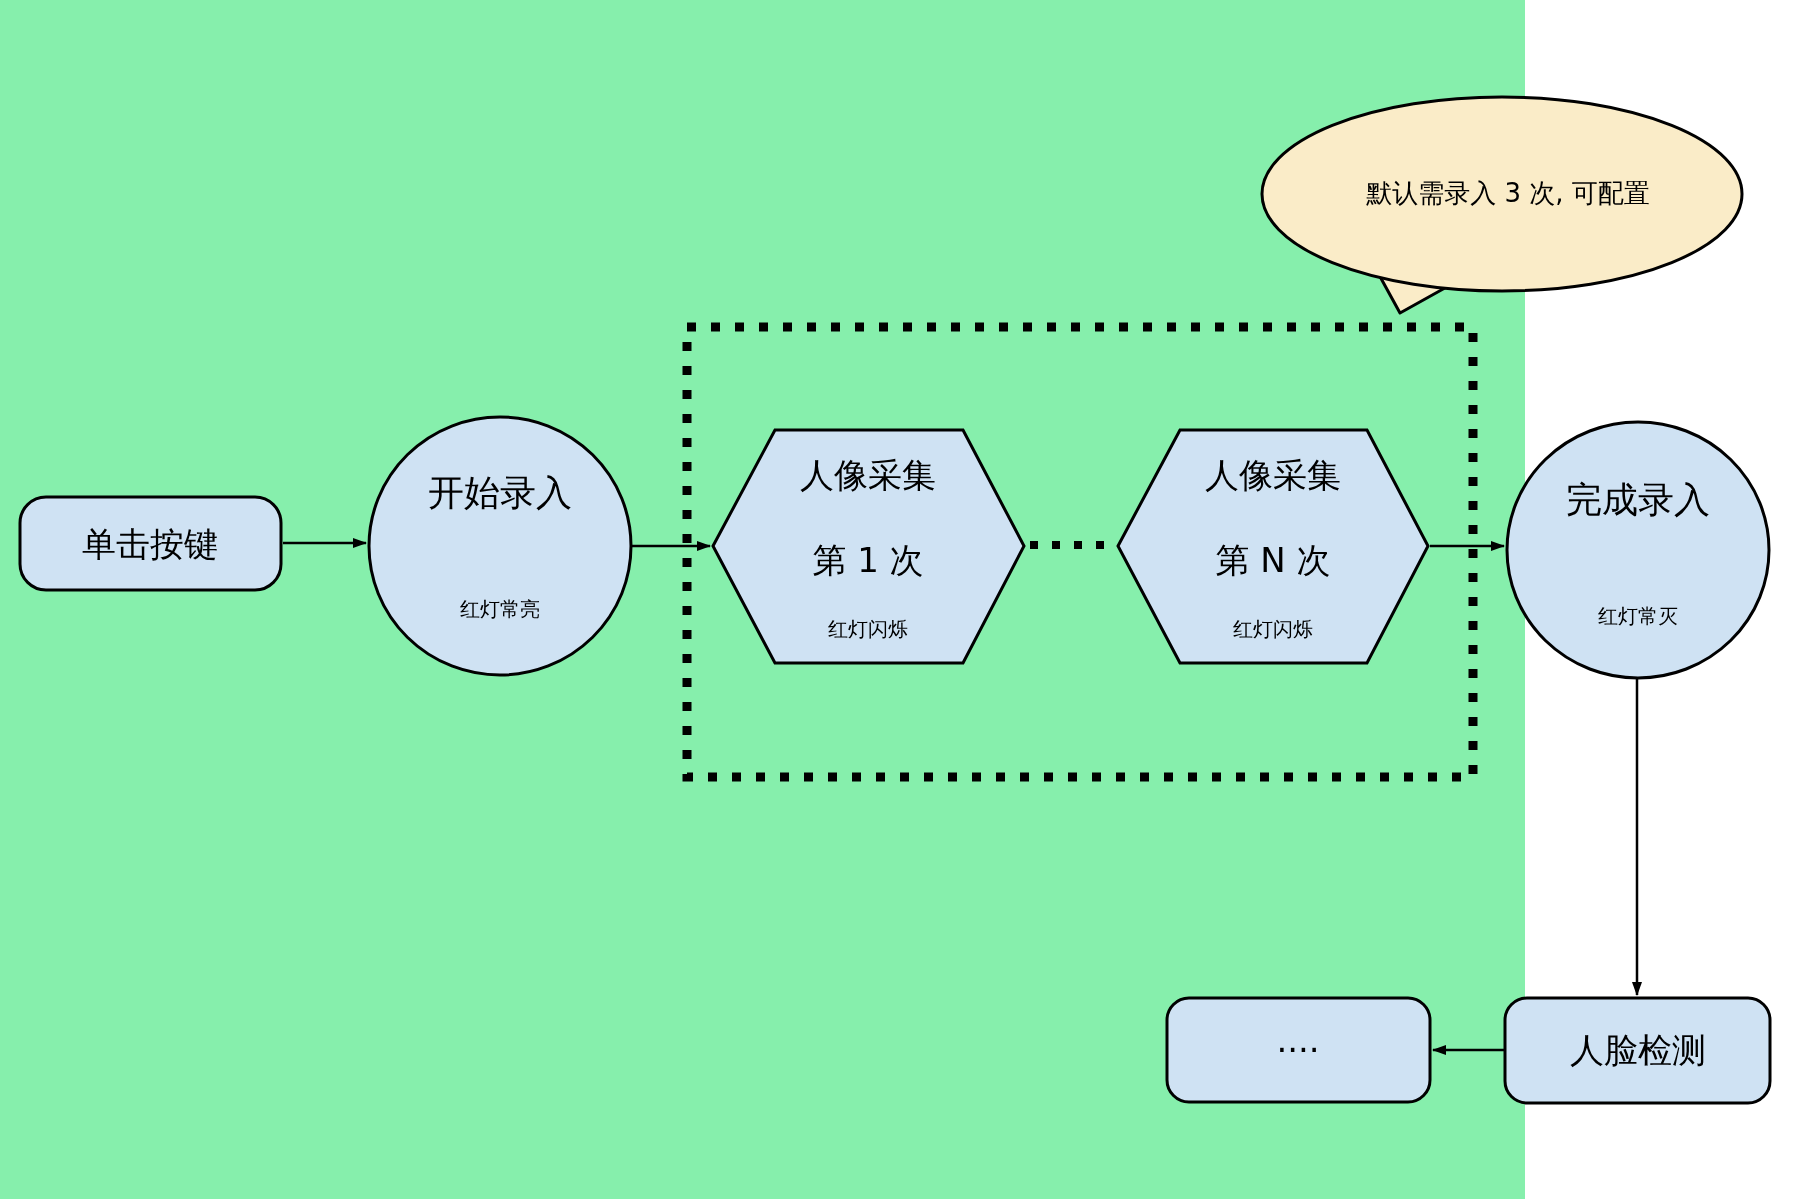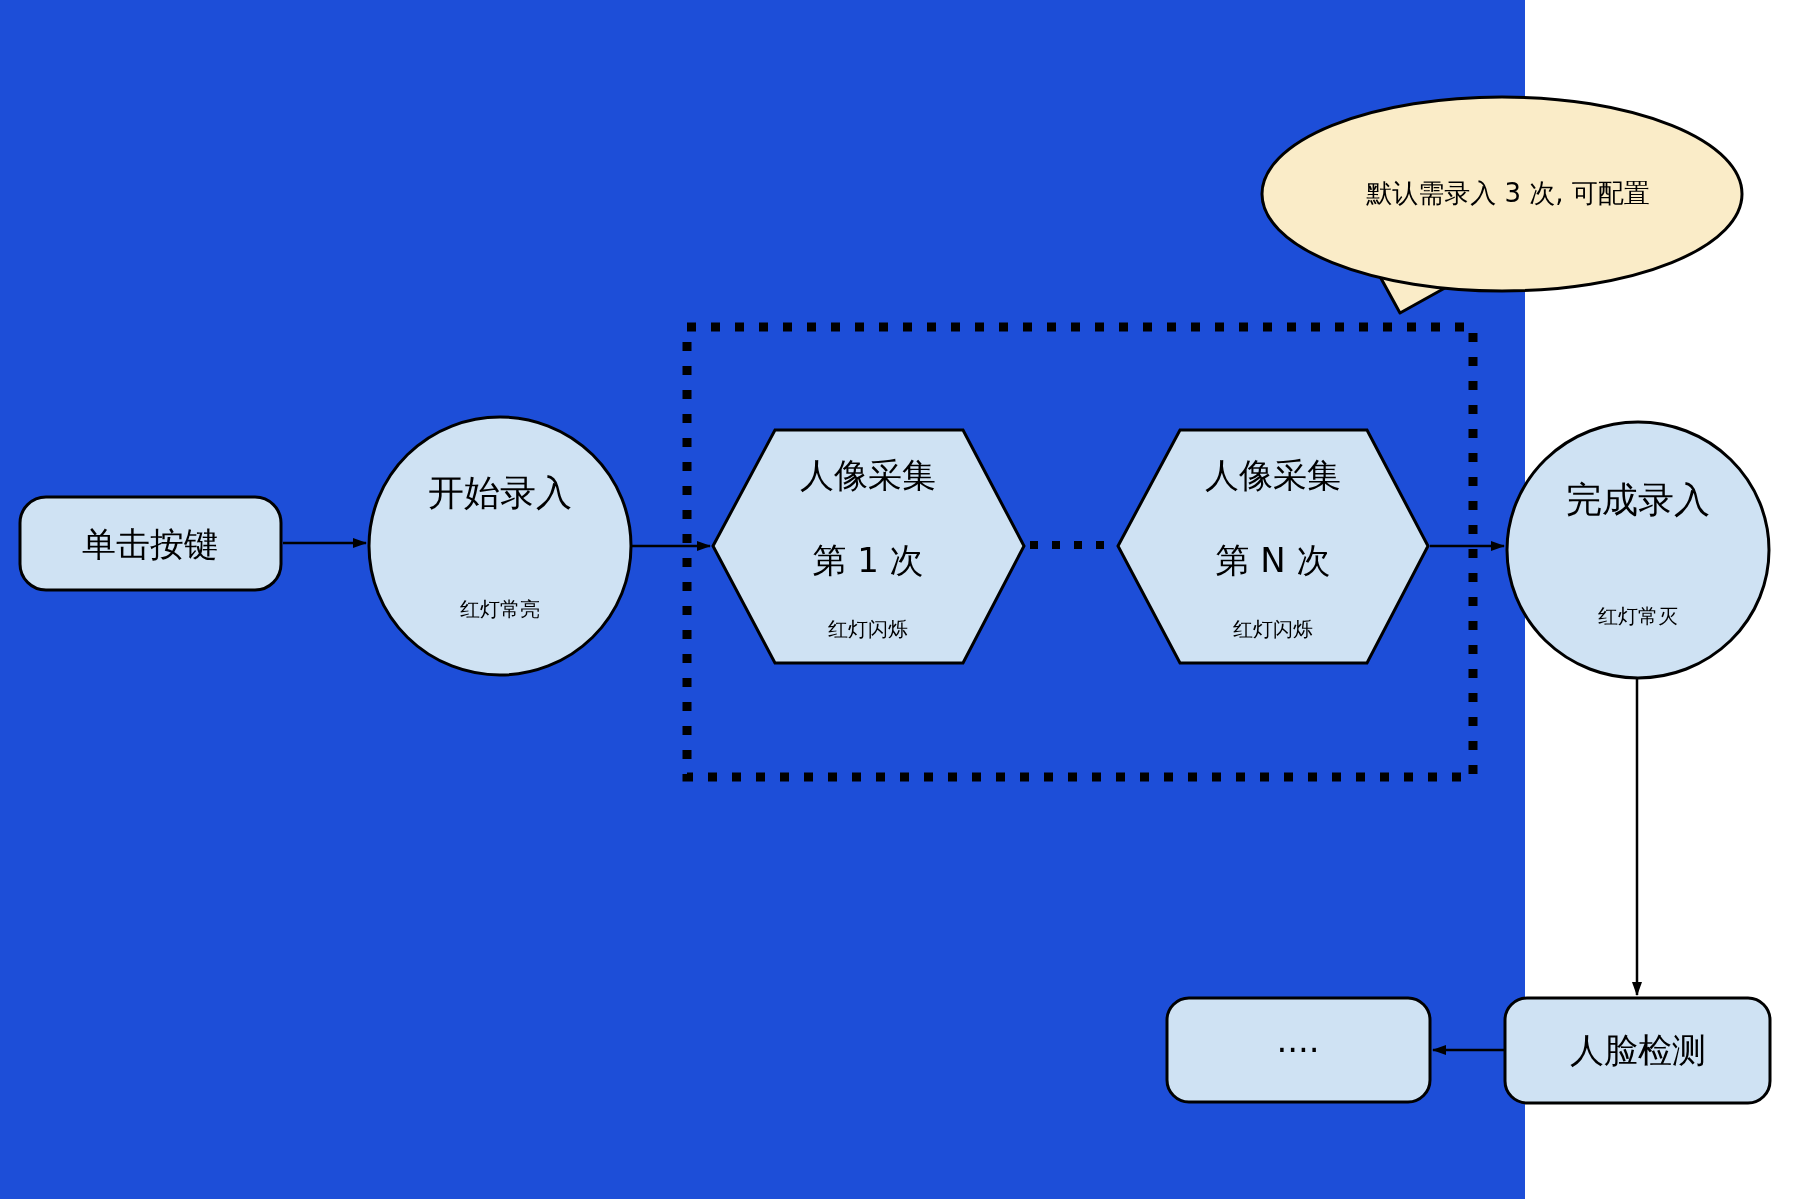--- a/index.html
+++ b/index.html
@@ -4,21 +4,21 @@
 <style>
   html, body {
     margin: 0;
     padding: 0;
     background: #ffffff;
   }
   .stage {
     position: relative;
     width: 1525px;
     height: 1199px;
-    background: #1d4ed8;
+    background: #86efac;
     font-family: "DejaVu Sans", "Liberation Sans", sans-serif;
   }
   svg text {
     font-family: "DejaVu Sans", "Liberation Sans", sans-serif;
     fill: #000000;
   }
   .label-main   { font-size: 34px; }
   .label-circle { font-size: 36px; }
   .label-sub    { font-size: 20px; }
   .label-note   { font-size: 26px; }

